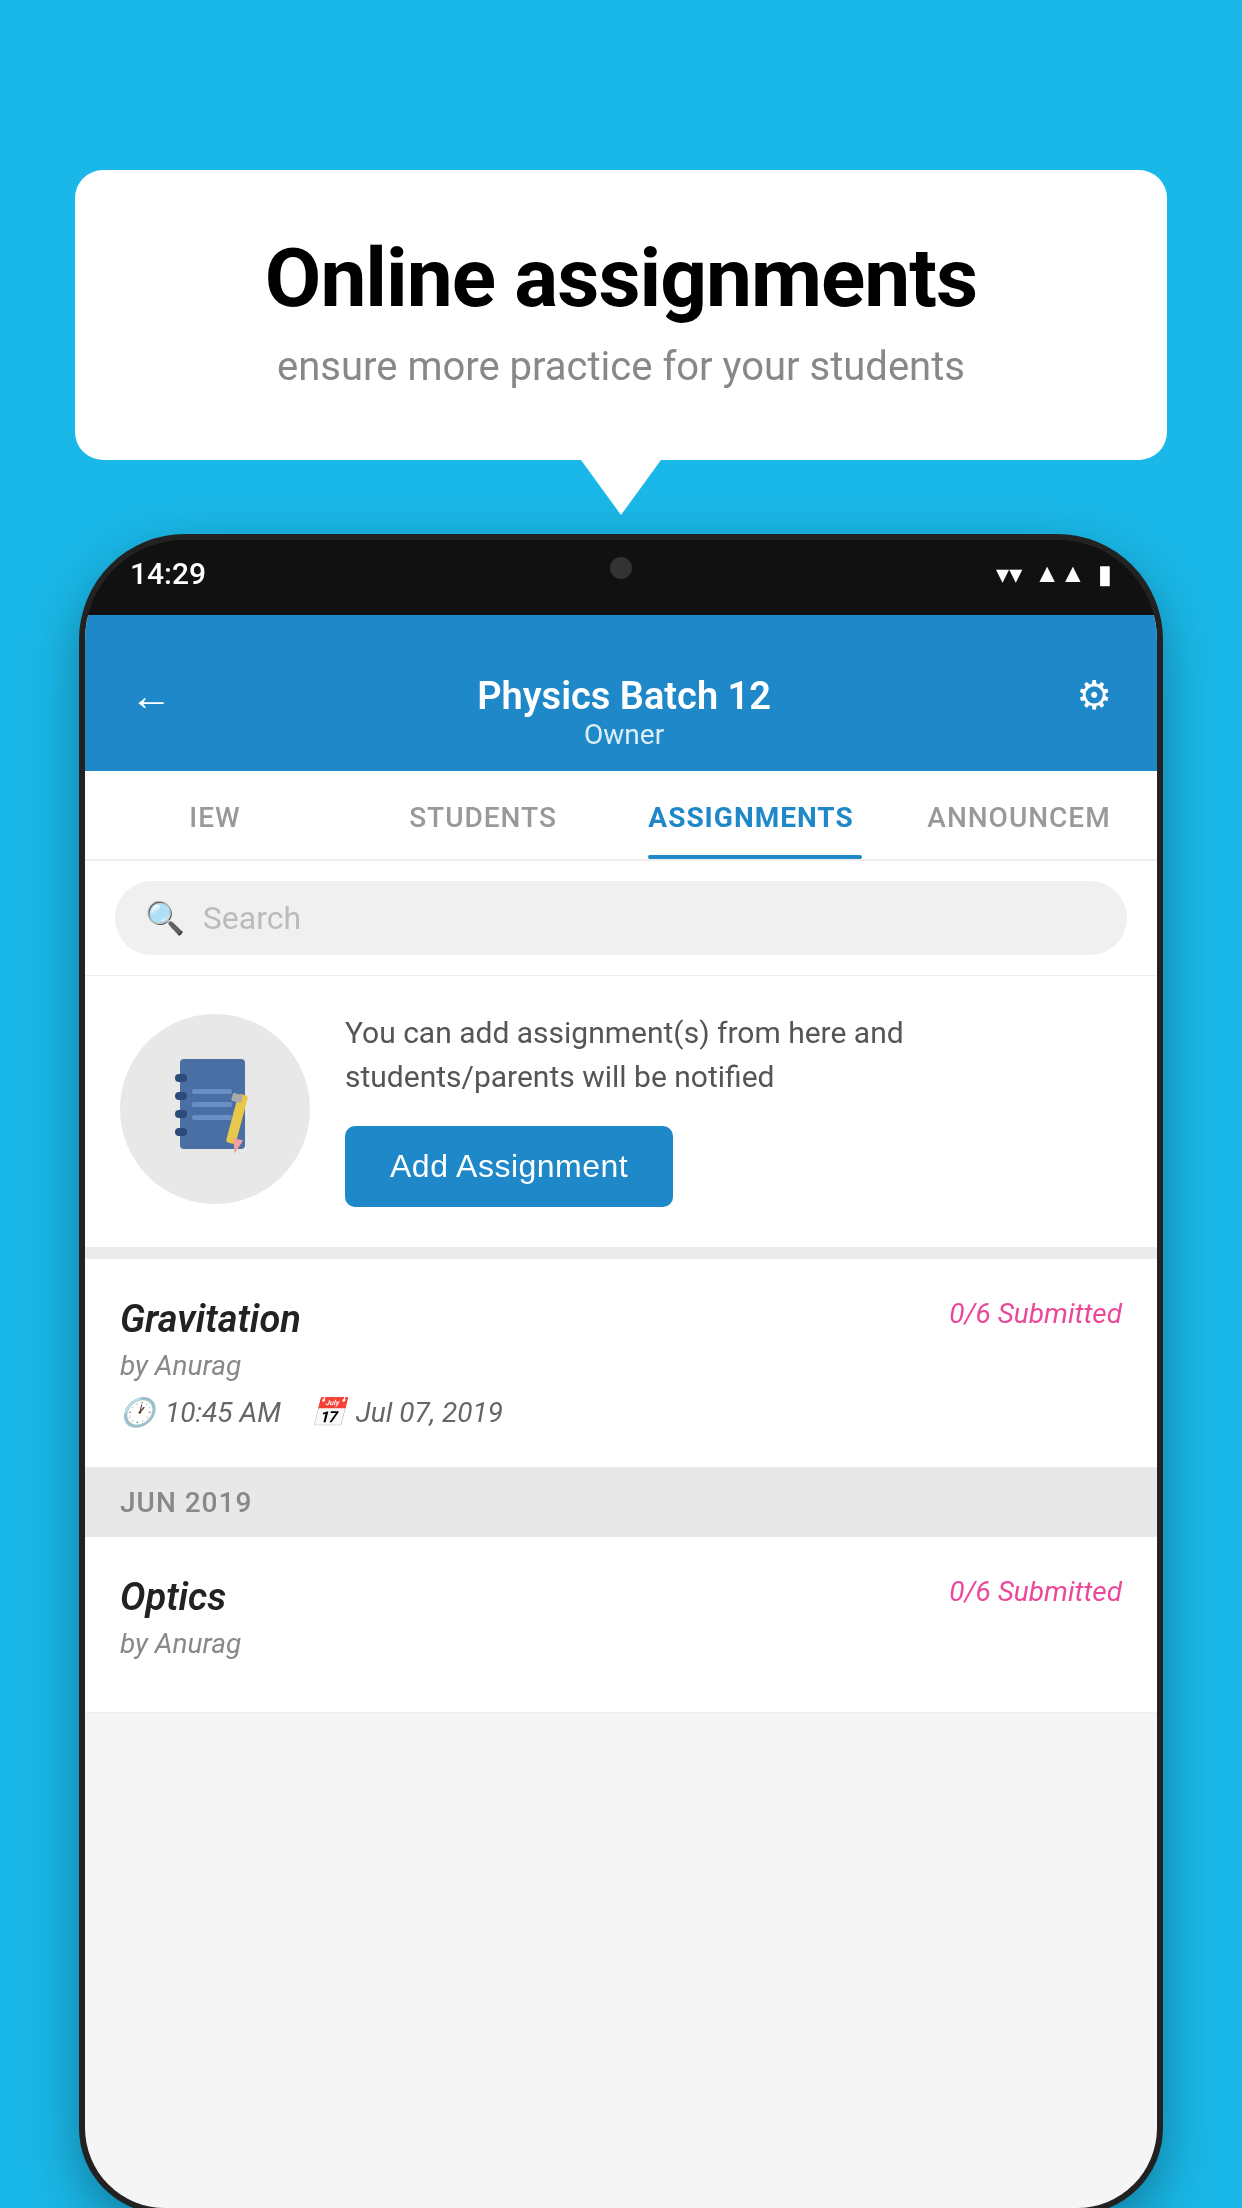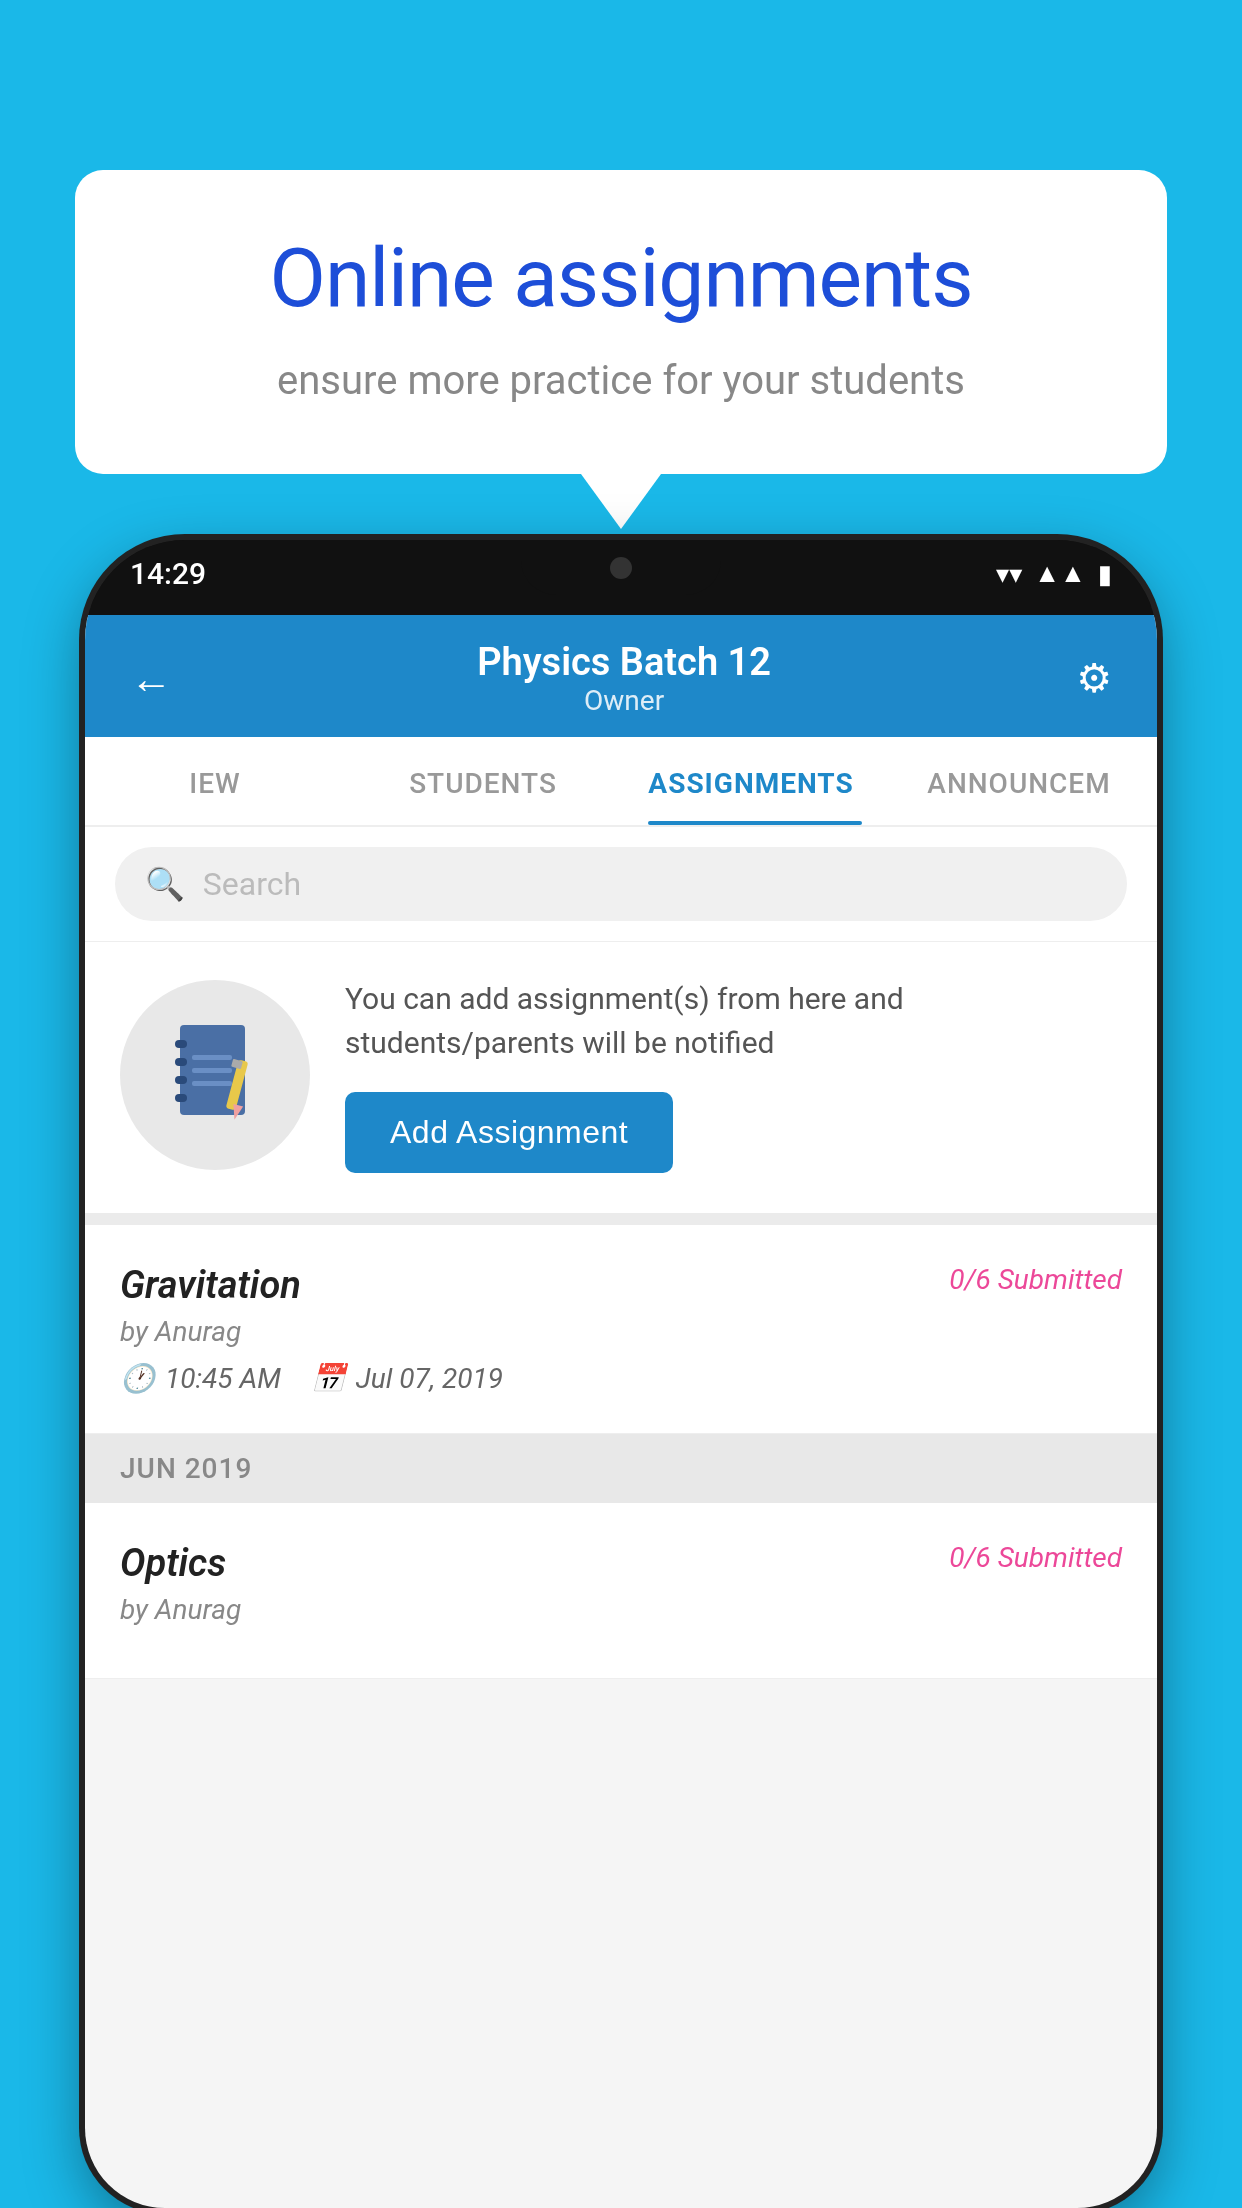--- a/index.html
+++ b/index.html
@@ -27,23 +27,23 @@
     .speech-bubble {
       background: white;
       border-radius: 28px;
       padding: 60px 70px 70px 70px;
       width: 100%;
       text-align: center;
     }
 
     .speech-bubble h1 {
       font-size: 82px;
-      color: #1d4ed8;
-      font-weight: 400;
-      margin-bottom: 31px;
+      color: #000000;
+      font-weight: 700;
+      margin-bottom: 17px;
       letter-spacing: -1px;
     }
 
     .speech-bubble p {
       font-size: 40px;
       color: #888;
       font-weight: 400;
     }
 
     .speech-bubble-tip {
@@ -147,20 +147,21 @@
     }
 
     .header-title-group {
       text-align: center;
     }
 
     .header-title {
       color: white;
       font-size: 38px;
       font-weight: 600;
+      margin-top: 34px;
     }
 
     .header-subtitle {
       color: rgba(255,255,255,0.85);
       font-size: 28px;
       font-weight: 400;
     }
 
     .header-settings {
       color: white;

